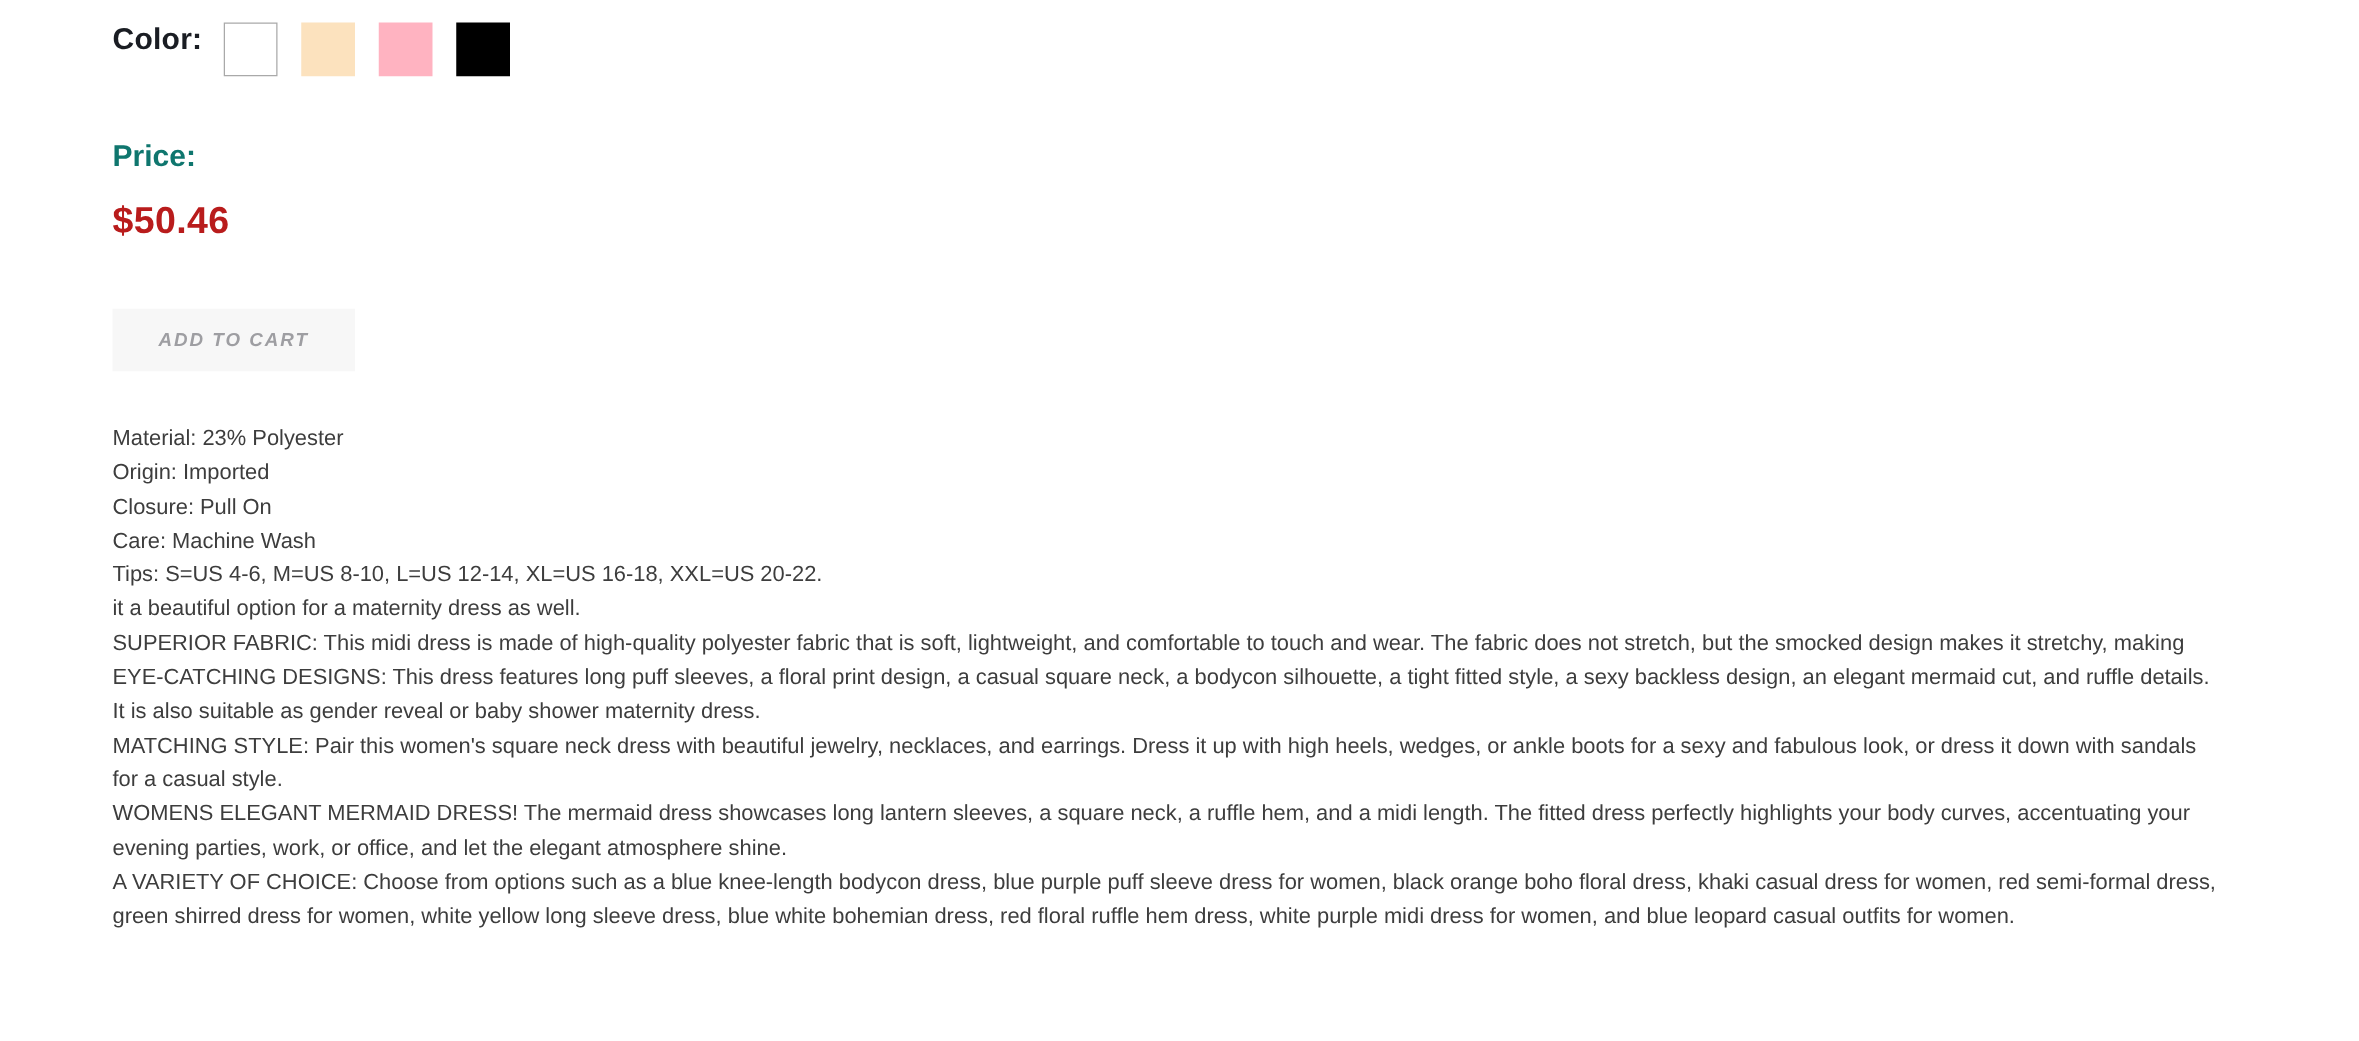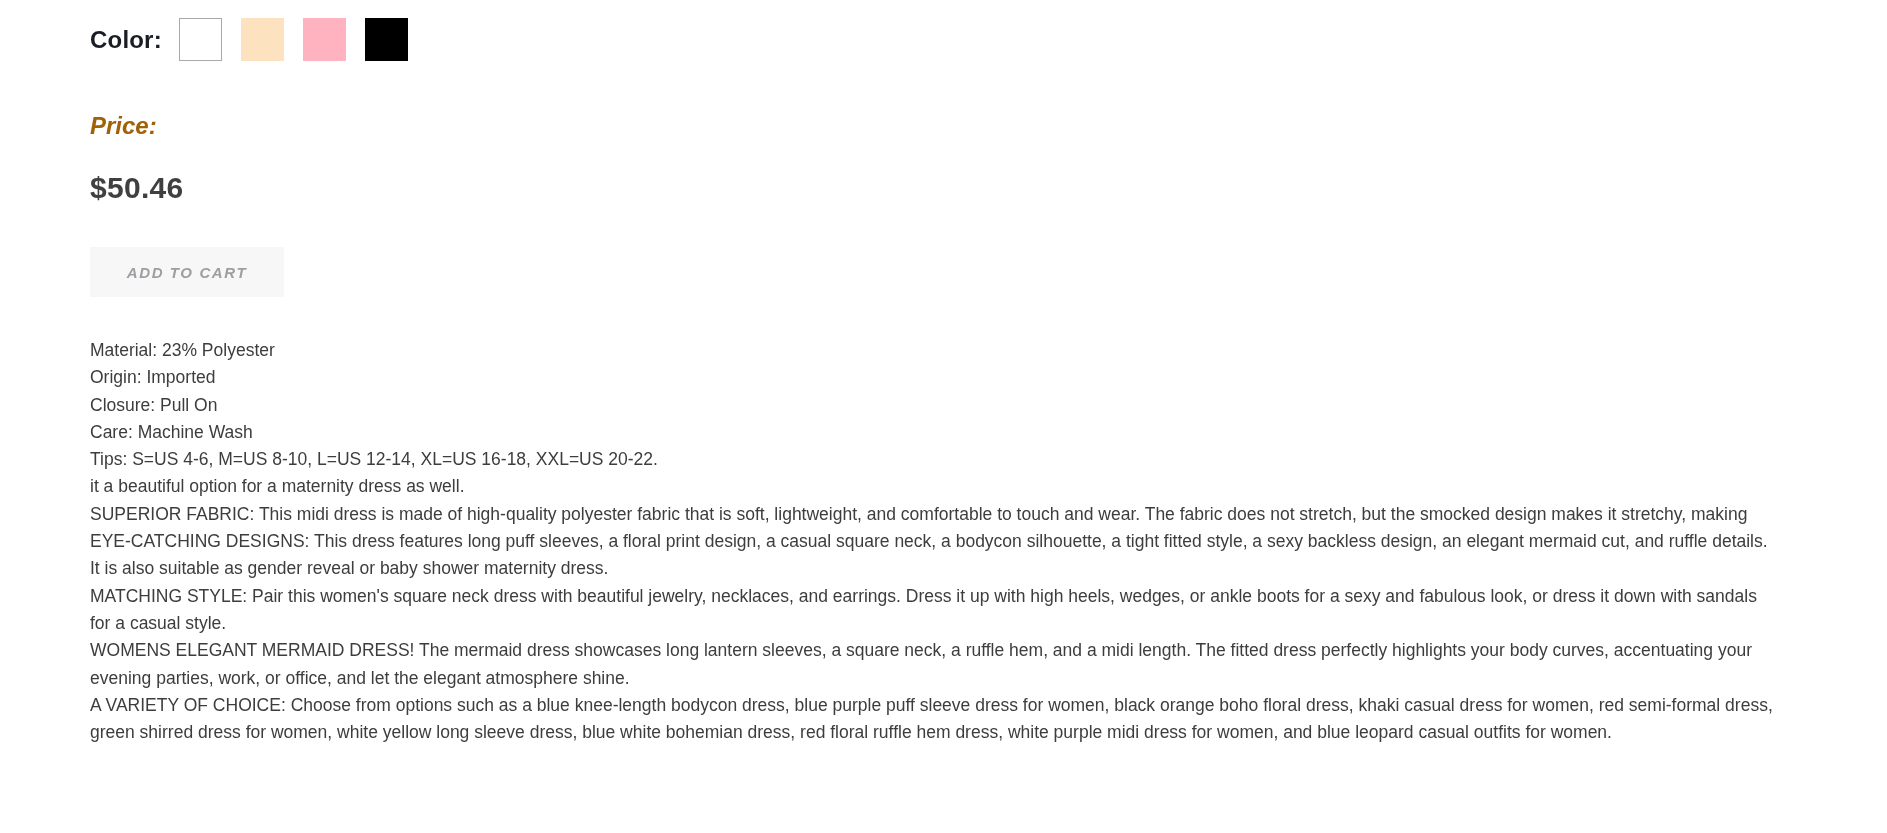--- a/index.html
+++ b/index.html
@@ -14,21 +14,20 @@
     height: 833px;
     background: #ffffff;
     overflow: hidden;
   }
   
   .color-row {
     position: absolute;
     left: 90px;
     top: 18px;
     display: flex;
-    align-items: center;
   }
   .option-label {
     font-size: 24px;
     font-weight: 700;
     color: #1a1d23;
     letter-spacing: 0.2px;
     margin-right: 17px;
   }
   .swatch-list {
     display: flex;
@@ -41,30 +40,29 @@
     box-sizing: border-box;
     cursor: pointer;
   }
   
   .price-label {
     position: absolute;
     left: 90px;
     top: 112px;
     font-size: 24px;
     font-weight: 700;
-    color: #a16207;
-    font-style: italic;
+    color: #0f766e;
   }
   .price-value {
     position: absolute;
     left: 90px;
-    top: 171px;
+    top: 160px;
     font-size: 30px;
     font-weight: 700;
-    color: #404040;
+    color: #b91c1c;
     letter-spacing: 0.3px;
   }
   
   .add-to-cart {
     position: absolute;
     left: 90px;
     top: 247px;
     width: 194px;
     height: 50px;
     background: #f7f7f7;

